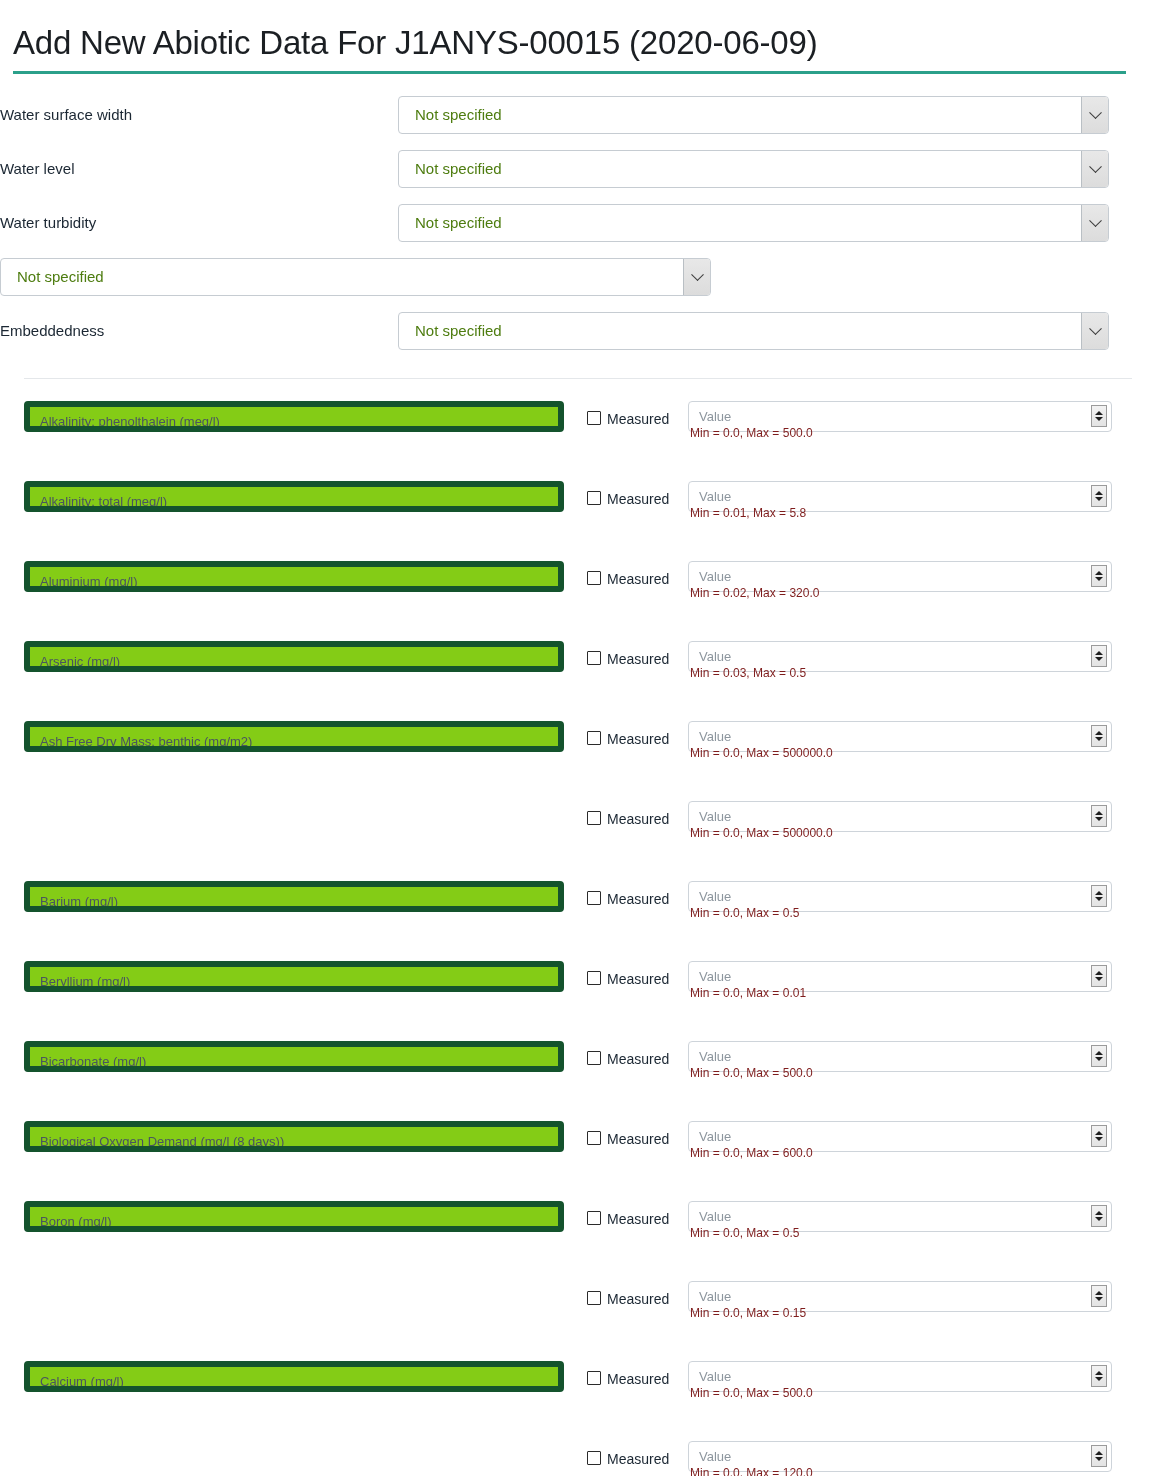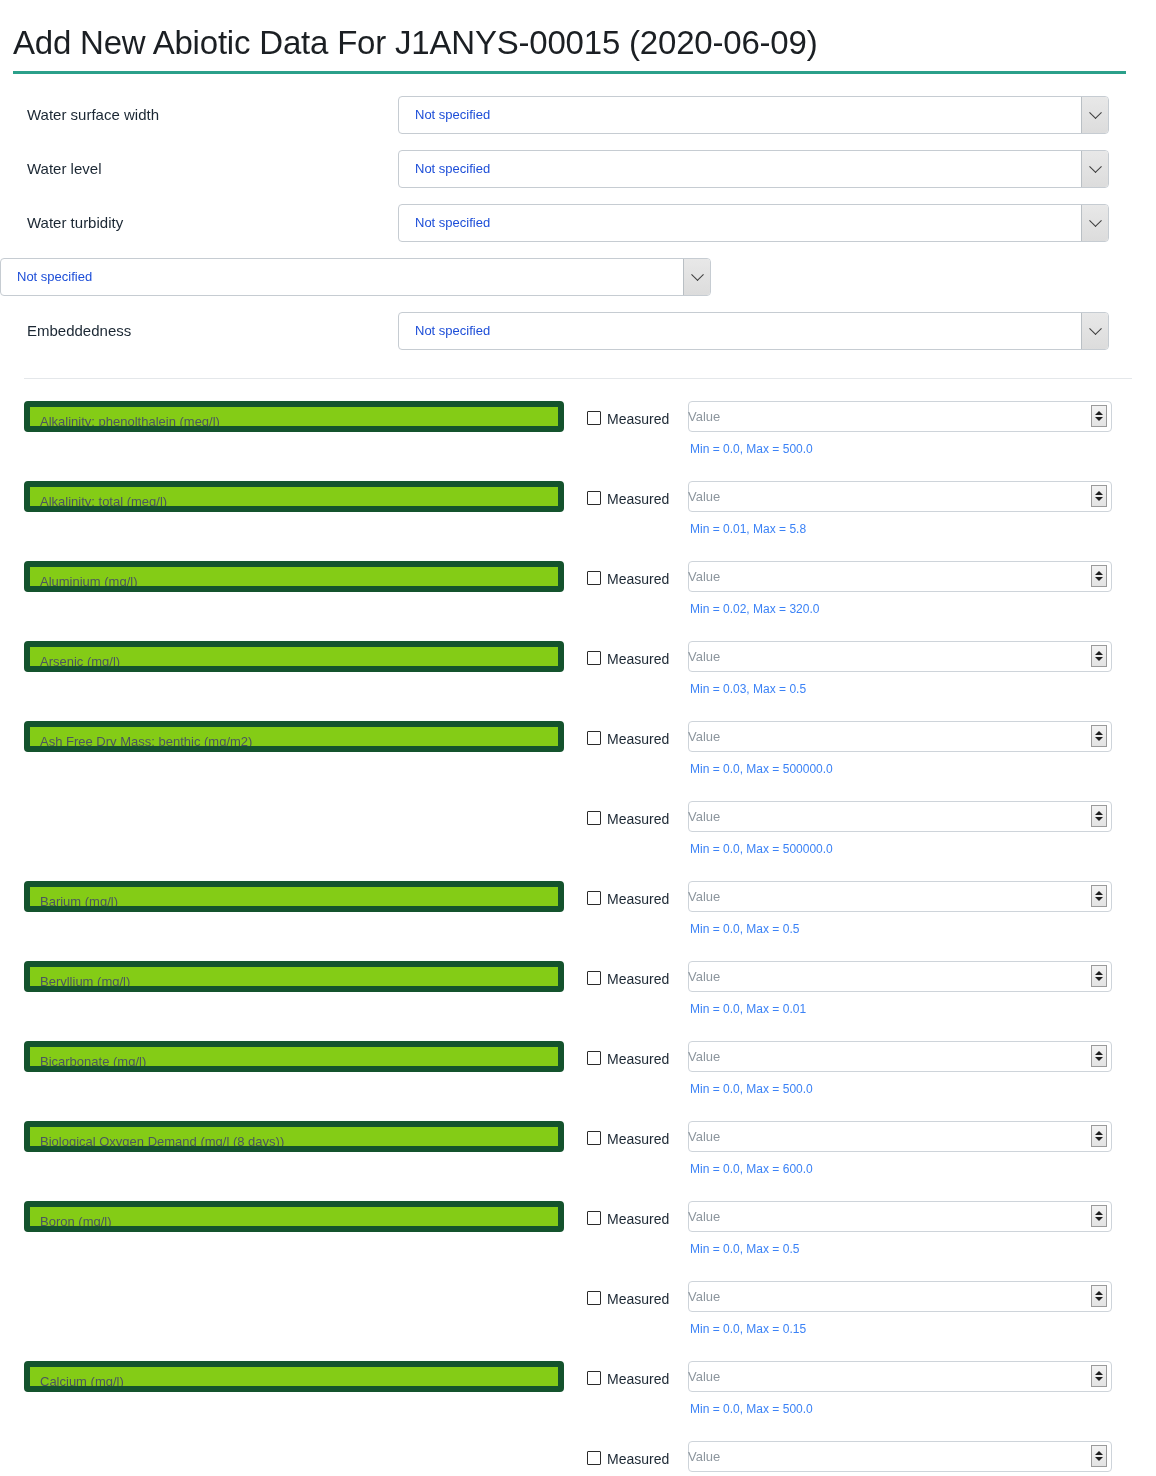--- a/index.html
+++ b/index.html
@@ -38,21 +38,20 @@
   .select-block {
     padding: 14px 0 0 0;
   }
   .select-row {
     display: flex;
     align-items: center;
     height: 54px;
   }
   .select-label {
     width: 398px;
-    padding-left: 27px;
     font-size: 15px;
     color: #1b2733;
     line-height: 18px;
   }
   .select-wrap {
     position: relative;
     width: 711px;
     height: 38px;
   }
   .select-box {
@@ -61,22 +60,22 @@
     border: 1px solid #c6ccd2;
     border-radius: 4px;
     background: #ffffff;
   }
   .select-value {
     position: absolute;
     left: 17px;
     top: 0;
     height: 48px;
     line-height: 38px;
-    font-size: 13px;
-    color: #1d4ed8;
+    font-size: 15px;
+    color: #4d7c0f;
   }
   .select-btn {
     position: absolute;
     top: 1px;
     right: 1px;
     width: 27px;
     height: 36px;
     background: linear-gradient(180deg,#e8e8e8 0%, #dcdcdc 100%);
     border-left: 1px solid #b9bfc4;
     border-radius: 0 3px 3px 0;
@@ -149,21 +148,21 @@
   }
   .value-box {
     position: absolute;
     inset: 0;
     border: 1px solid #ced4da;
     border-radius: 4px;
     background: #ffffff;
   }
   .value-ph {
     position: absolute;
-    left: 0;
+    left: 11px;
     top: 0;
     height: 31px;
     line-height: 31px;
     font-size: 13px;
     color: #8d969e;
   }
   .spinner {
     position: absolute;
     right: 5px;
     top: 4px;
@@ -185,23 +184,23 @@
   }
   .tri-dn {
     width: 0; height: 0;
     border-left: 4px solid transparent;
     border-right: 4px solid transparent;
     border-top: 4px solid #1d1d1d;
   }
   .minmax {
     position: absolute;
     left: 690px;
-    top: 40px;
+    top: 24px;
     font-size: 12px;
-    color: #3b82f6;
+    color: #7f1d1d;
     line-height: 16px;
     white-space: nowrap;
   }
 </style>
 </head>
 <body>
 
 <div class="page">
 
   <h1 class="page-title">Add New Abiotic Data For J1ANYS-00015 (2020-06-09)</h1>

